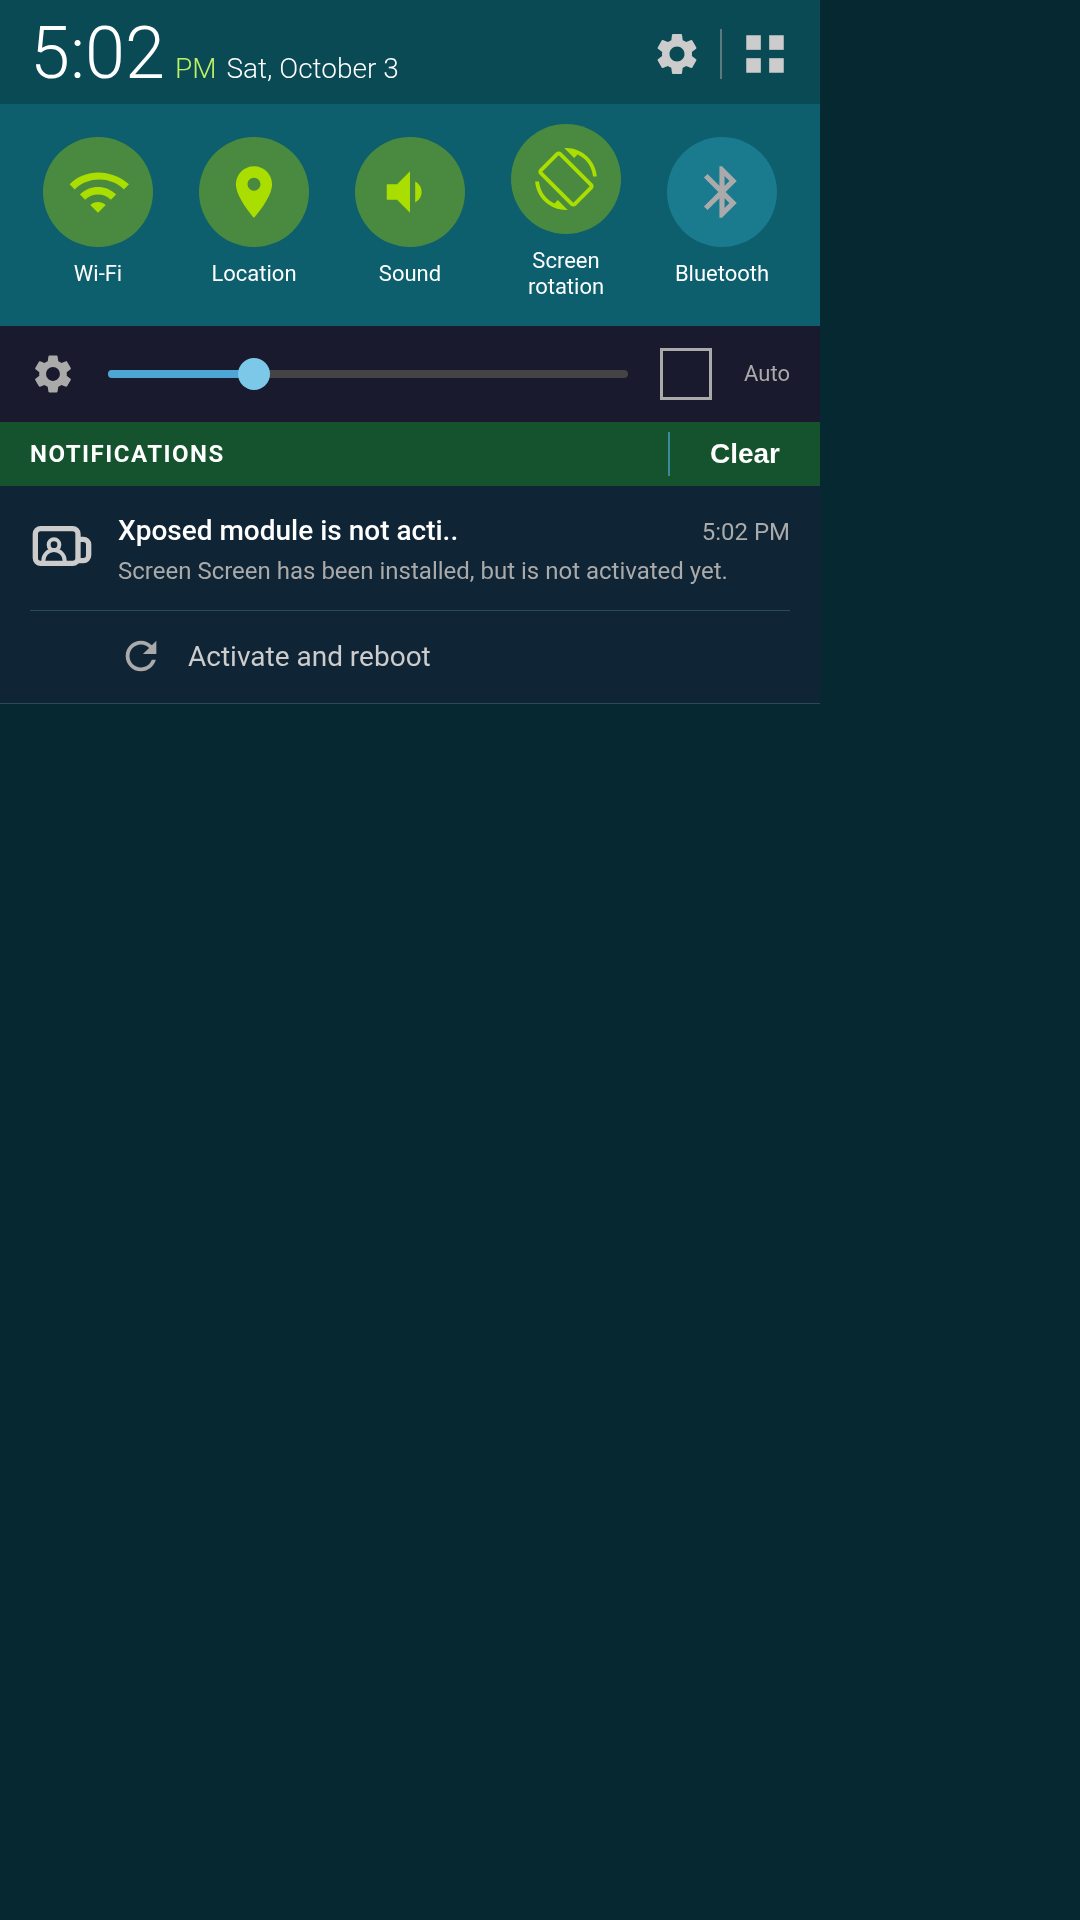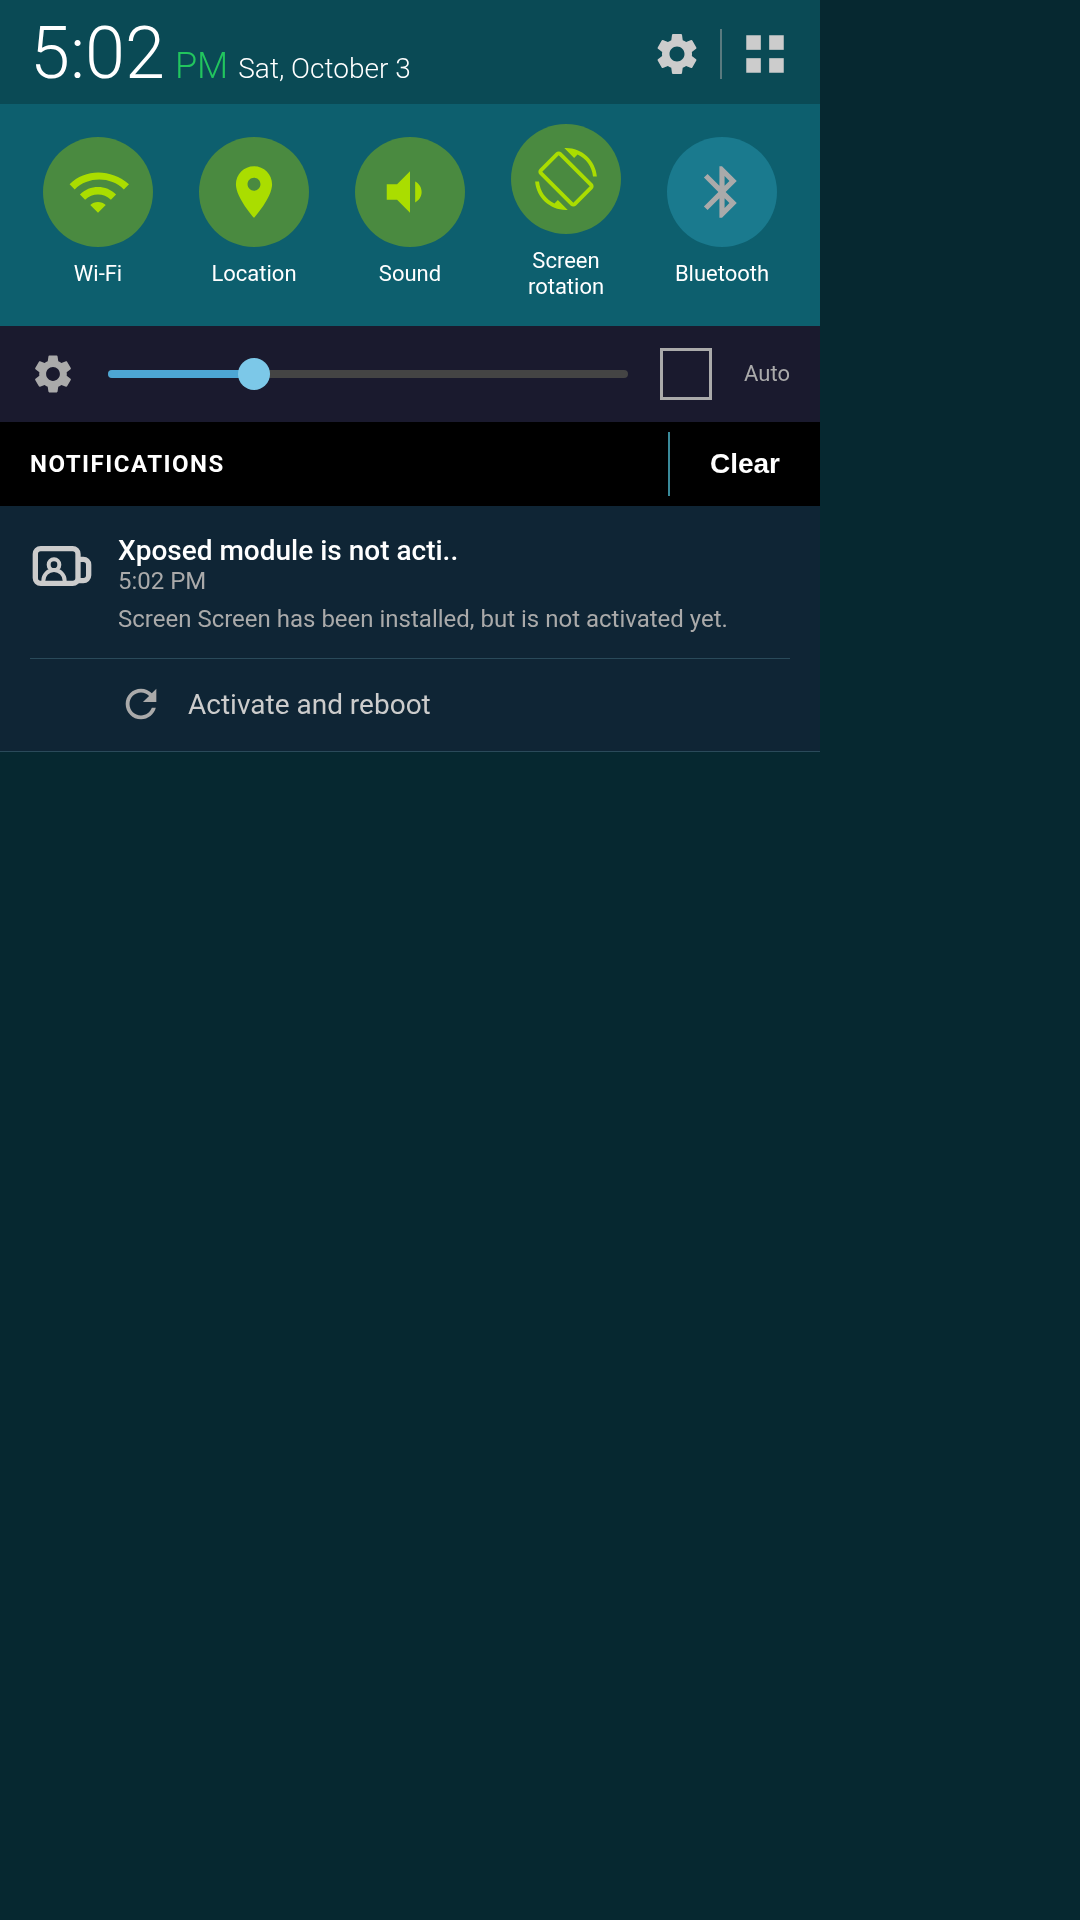--- a/index.html
+++ b/index.html
@@ -29,22 +29,22 @@
     }
 
     .time-large {
       font-size: 72px;
       font-weight: 300;
       color: #ffffff;
       line-height: 1;
     }
 
     .time-ampm {
-      font-size: 36px;
-      color: #22c55e;
+      font-size: 28px;
+      color: #bef264;
       font-weight: 300;
     }
 
     .date-text {
       font-size: 28px;
       color: #ffffff;
       font-weight: 300;
     }
 
     .status-icons {
@@ -164,24 +164,24 @@
     }
 
     .auto-label {
       color: #aaaaaa;
       font-size: 22px;
       flex-shrink: 0;
     }
 
     
     .notifications-header {
-      background-color: #000000;
+      background-color: #14532d;
       display: flex;
       align-items: stretch;
-      height: 84px;
+      height: 64px;
     }
 
     .notifications-label {
       flex: 1;
       display: flex;
       align-items: center;
       padding: 0 30px;
       color: #ffffff;
       font-size: 24px;
       font-weight: 700;
@@ -229,21 +229,20 @@
 
     .notif-content {
       flex: 1;
     }
 
     .notif-title-row {
       display: flex;
       justify-content: space-between;
       align-items: baseline;
       margin-bottom: 8px;
-      flex-direction: column;
     }
 
     .notif-title {
       color: #ffffff;
       font-size: 28px;
       font-weight: 500;
     }
 
     .notif-time {
       color: #aaaaaa;

